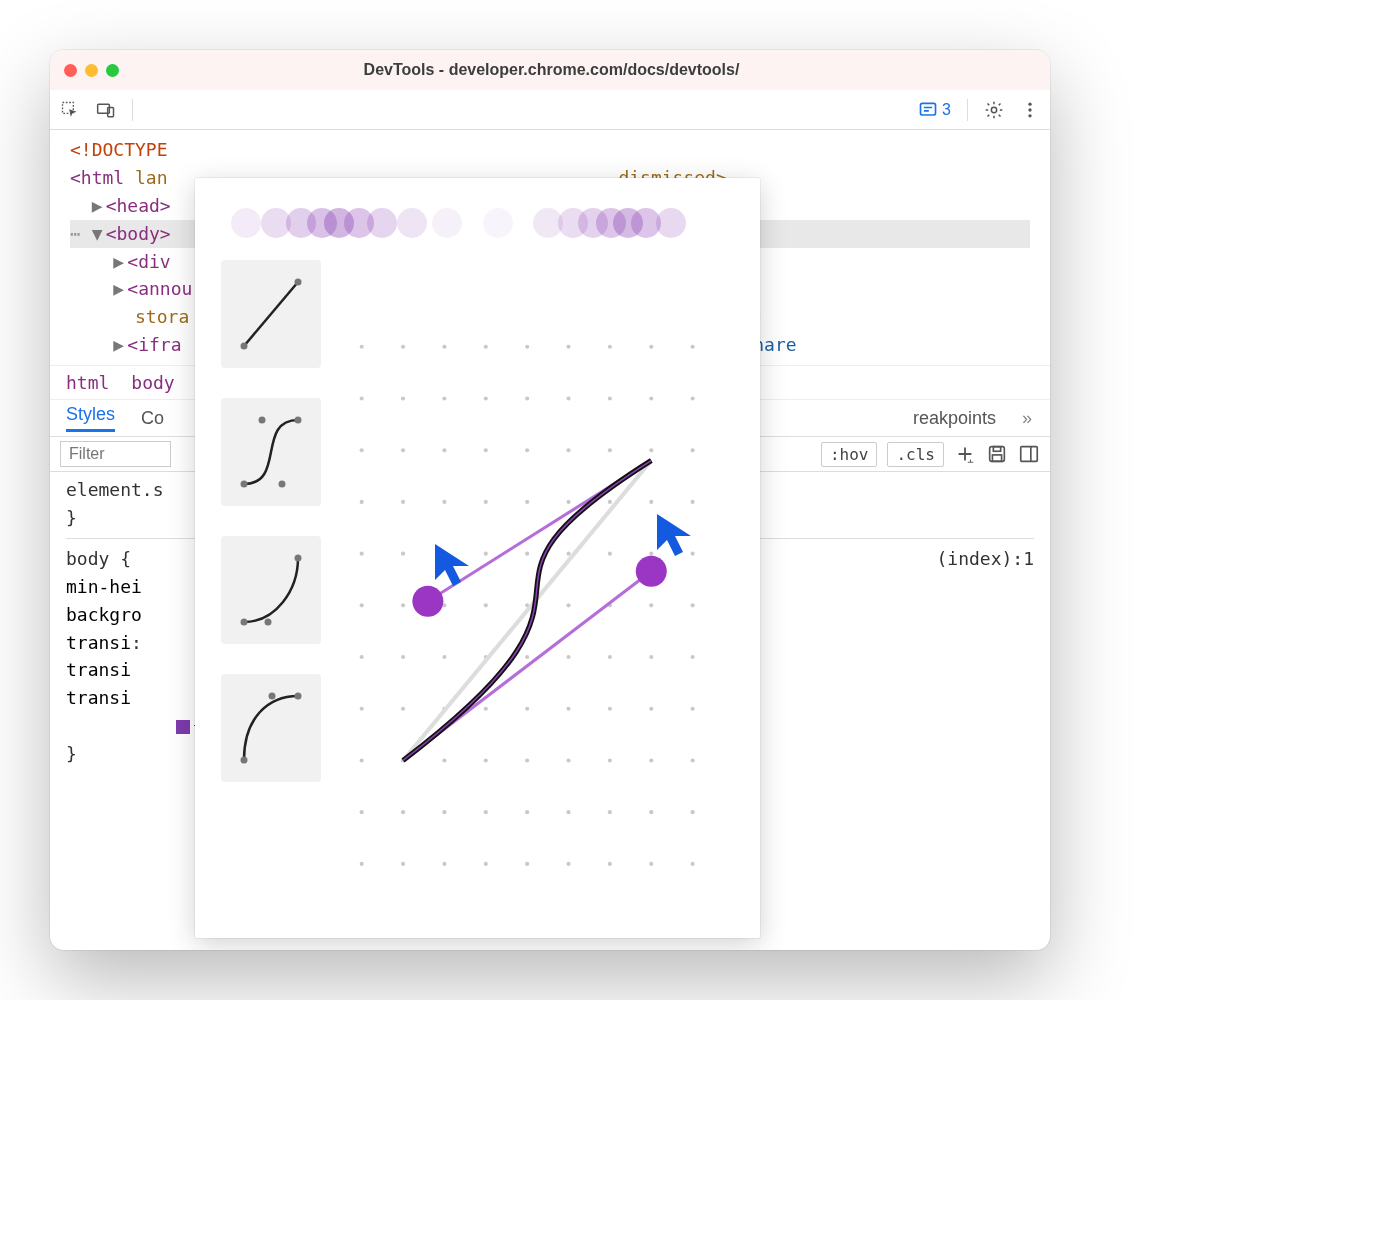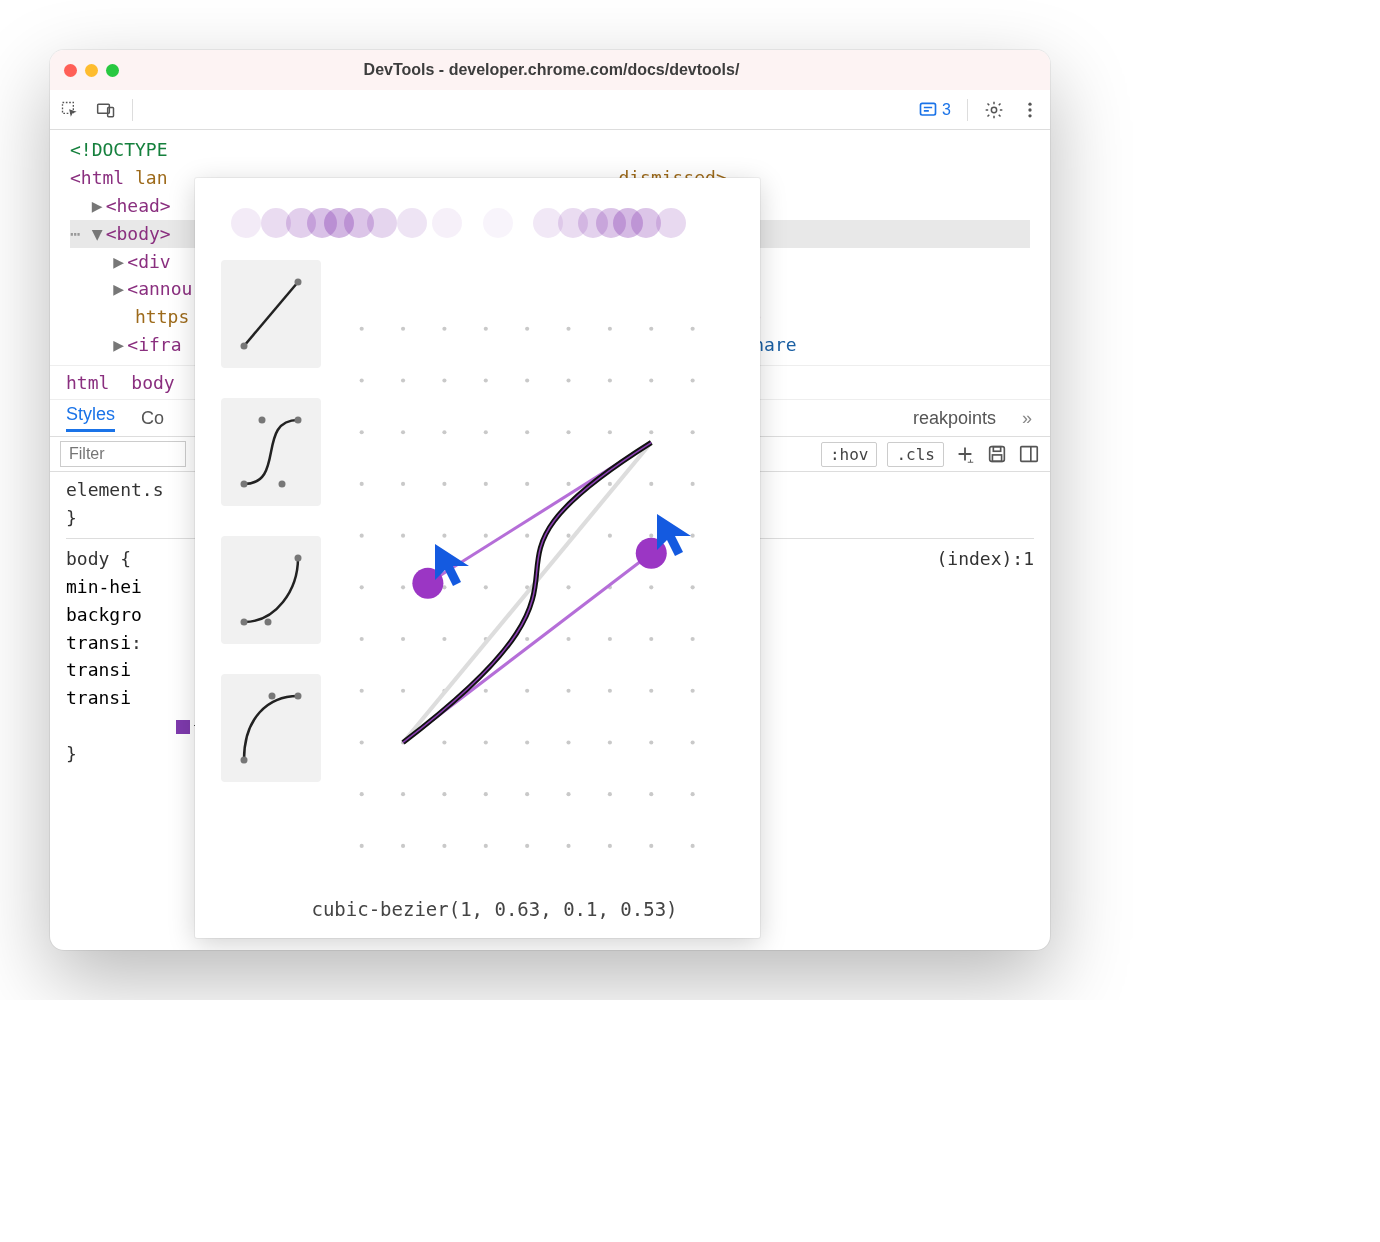--- a/index.html
+++ b/index.html
@@ -63,21 +63,21 @@
     overflow:hidden;
     position: relative;
   }
   .dom-tree {
     padding: 6px 20px 6px 20px;
     line-height: 1.55;
     background:#fff;
   }
   .dom-tree .ln { white-space: pre; }
   .dom-tree .ln.sel { background:#e8e8e8; }
-  .t-gray { color:#15803d; }
+  .t-gray { color:#c2410c; }
   .t-tag { color:#8a2f7f; }
   .t-attr { color:#9d6a1a; }
   .t-str { color:#1a5fa3; }
   .tri { color:#777; display:inline-block; width:14px; }
   .dots { color:#999; }
 
   .breadcrumbs {
     border-top:1px solid #eee;
     border-bottom:1px solid #eee;
     display:flex;
@@ -108,21 +108,21 @@
     padding: 4px 10px;
     gap:10px;
     font-family: "Helvetica Neue",Arial,sans-serif;
     font-size:18px;
   }
   .filter-input {
     border:1px solid #ccc;
     padding:3px 8px;
     font-size:16px;
     color:#888;
-    width:126px;
+    width:111px;
     background:#fff;
   }
   .filter-row .spacer { flex:1; }
   .chip { font-family:"SF Mono",monospace; font-size:16px; color:#444; border:1px solid #ccc; padding:2px 8px; border-radius:2px;}
   .filter-row svg { width:22px; height:22px; color:#555; }
   .fbtn { cursor:pointer; display:flex; }
 
   .styles-pane {
     flex:1;
     overflow:hidden;
@@ -227,21 +227,21 @@
 
   <div class="content-area">
 
     <div class="dom-tree">
       <div class="ln"><span class="t-gray">&lt;!DOCTYPE</span></div>
       <div class="ln"><span class="t-tag">&lt;html</span><span class="t-attr"> lan</span><span style="display:inline-block;width:440px;"></span><span class="t-attr">-dismissed&gt;</span></div>
       <div class="ln">  <span class="tri">▶</span><span class="t-tag">&lt;head&gt;</span></div>
       <div class="ln sel"><span class="dots">⋯</span> <span class="tri">▼</span><span class="t-tag">&lt;body&gt;</span></div>
       <div class="ln">    <span class="tri">▶</span><span class="t-tag">&lt;div</span></div>
       <div class="ln">    <span class="tri">▶</span><span class="t-tag">&lt;annou</span><span style="display:inline-block;width:420px;"></span><span class="t-attr">rline-top"</span></div>
-      <div class="ln">      <span class="t-attr">https</span><span style="display:inline-block;width:420px;"></span><span class="t-tag">cement-banner&gt;</span></div>
+      <div class="ln">      <span class="t-attr">stora</span><span style="display:inline-block;width:420px;"></span><span class="t-tag">cement-banner&gt;</span></div>
       <div class="ln">    <span class="tri">▶</span><span class="t-tag">&lt;ifra</span><span style="display:inline-block;width:420px;"></span><span class="t-attr">src="</span><span class="t-str">https://share</span></div>
     </div>
 
     <div class="breadcrumbs">
       <span>html</span>
       <span>body</span>
     </div>
 
     <div class="tabs2">
       <span class="active">Styles</span>
@@ -504,17 +504,16 @@
               </svg>
           </div>
           <div class="cursor-arrow" style="left:312px; top:250px;">
             <svg viewBox="0 0 50 50">
                 <path d="M4 4 L4 40 L14 30 L22 46 L30 42 L22 26 L38 26 Z" fill="#145ae0"></path>
               </svg>
           </div>
         </div>
       </div>
 
-      <div class="bezier-label">cubic-bezier(1, 0.63, 0.1, 0.53)</div>
     </div>
 
   </div>
 </div>
 
 </body></html>

